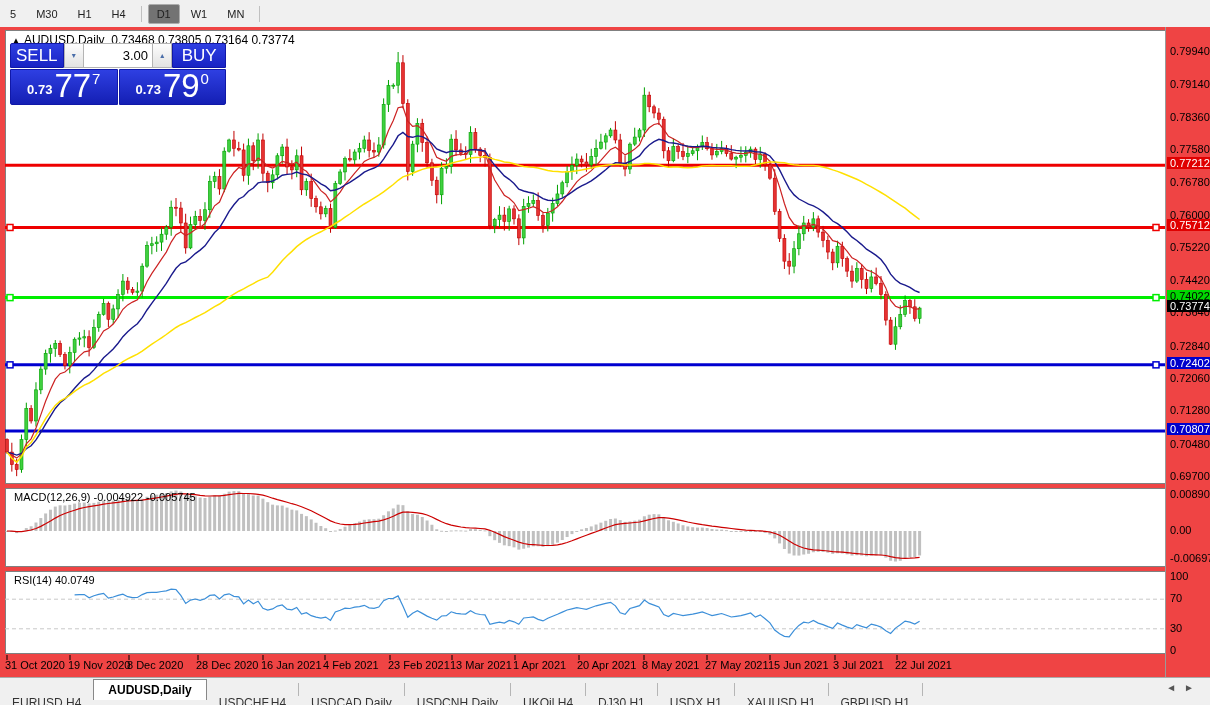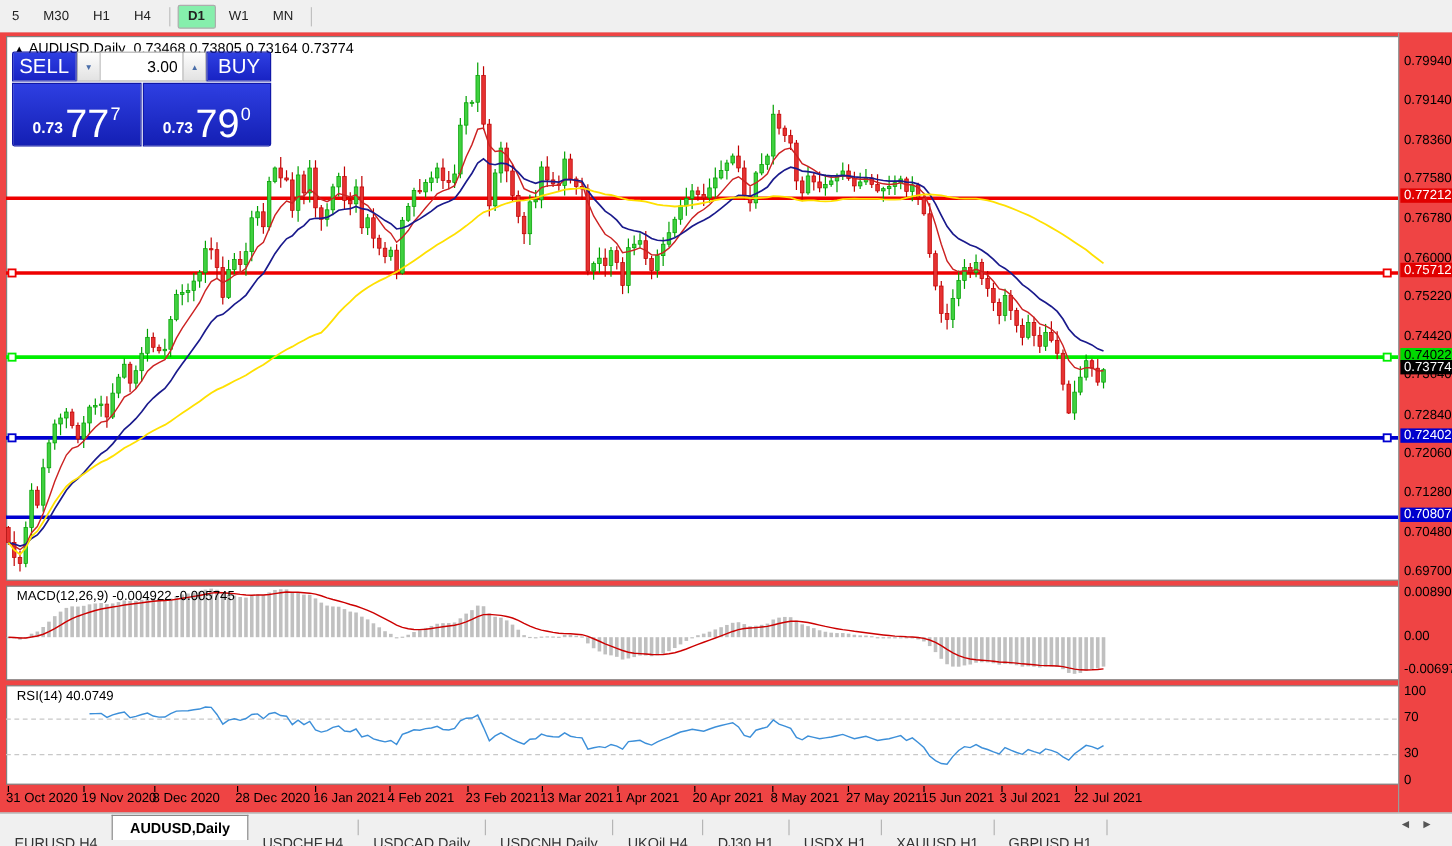--- a/index.html
+++ b/index.html
@@ -1,36 +1,36 @@
 <!DOCTYPE html>
 <html><head>
 <meta charset="utf-8">
 <style>
   html,body{margin:0;padding:0;background:#f0f0f0;font-family:"Liberation Sans",sans-serif;}
   #app{position:relative;width:1210px;height:705px;background:#f0f0f0;overflow:hidden;}
   
   #toolbar{position:absolute;left:0;top:0;width:1210px;height:27px;background:#f0f0f0;border-bottom:1px solid #d9d9d9;display:flex;align-items:center;font-size:11px;color:#222;}
   .tbtn{padding:3px 8px;margin:0 1px;border:1px solid transparent;border-radius:2px;cursor:default;}
-  .tbtn.active{background:#86efac;border-color:#adadad;font-weight:bold;}
+  .tbtn.active{background:#737373;border-color:#adadad;}
   .tsep{width:1px;height:16px;background:#c0c0c0;margin:0 5px;}
   
   #surface{position:absolute;left:0;top:27px;width:1210px;height:678px;background:#ef4444;}
   svg{position:absolute;left:0;top:0;}
   
   #ohlc{position:absolute;left:12px;top:6px;font-size:12px;color:#000;white-space:nowrap;}
   #ohlc .tri{font-size:8px;vertical-align:1px;margin-right:4px;}
   
   #trade{position:absolute;left:10px;top:16px;width:216px;}
   #trow1{display:flex;height:25px;}
   .bluebtn{background:linear-gradient(#2e3fe2,#1823c4);color:#fff;font-size:17px;display:flex;align-items:center;justify-content:center;border:1px solid #1018a8;}
   #sellbtn{width:56px;border-radius:2px 0 0 0;}
   #buybtn{width:56px;border-radius:0 2px 0 0;}
   .spin{width:20px;background:linear-gradient(#fdfdfd,#e2e2e2);border:1px solid #b4b4b4;color:#4a6ea9;font-size:8px;display:flex;align-items:center;justify-content:center;}
   #vol{width:60px;border:1px solid #b4b4b4;border-left:none;border-right:none;font-size:13px;text-align:right;padding:0 4px;outline:none;font-family:"Liberation Sans",sans-serif;}
-  #trow2{display:flex;height:53px;margin-top:1px;border-radius:19px;}
+  #trow2{display:flex;height:36px;margin-top:1px;border-radius:19px;}
   .bigprice{flex:1;background:linear-gradient(#2e3fe2,#141fb4);color:#fff;display:flex;align-items:flex-end;justify-content:center;padding-bottom:3px;border:1px solid #1018a8;}
   .bigprice:first-child{margin-right:1px;border-radius:0 0 0 2px;}
   .bigprice:last-child{border-radius:0 0 2px 0;}
   .bp-sm{font-size:13px;font-weight:bold;margin:0 2px 4px 0;}
   .bp-lg{font-size:33px;line-height:30px;}
   .bp-sup{font-size:15px;margin:0 0 14px 1px;}
   
   .pax{position:absolute;left:1170px;font-size:11px;color:#000;white-space:nowrap;}
   .badge{position:absolute;left:1167px;font-size:11px;padding:0 3px;white-space:nowrap;}
   .sclab{position:absolute;left:1170px;font-size:11px;color:#000;}

